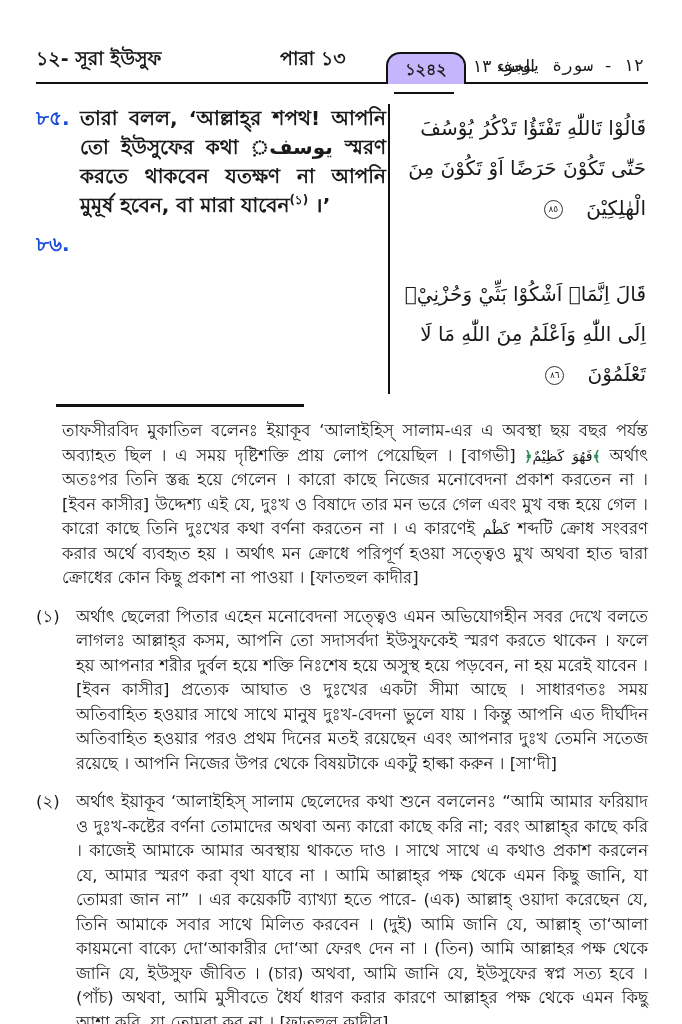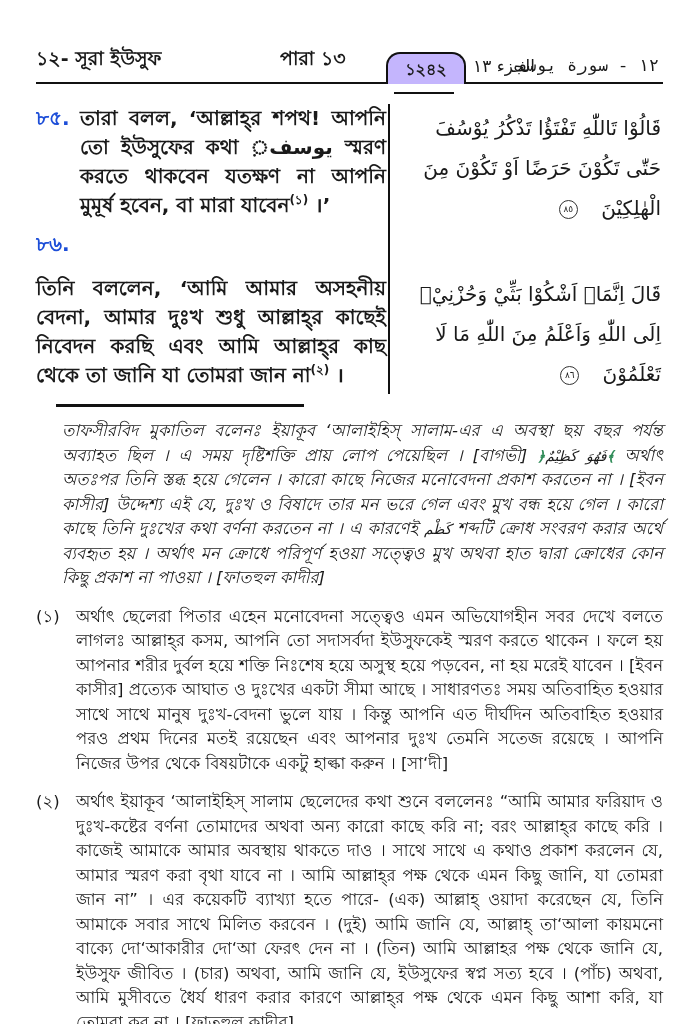--- a/index.html
+++ b/index.html
@@ -7,21 +7,21 @@
     width:682px;height:1024px;
     font-family:"DejaVu Sans","Liberation Sans",sans-serif;
     color:#1a1a1a;
     -webkit-font-smoothing:antialiased;
   }
   .page{
     position:relative;
     width:682px;height:1024px;
     background:#ffffff;
     box-sizing:border-box;
-    padding:36px 19px 0 36px;
+    padding:36px 34px 0 36px;
     overflow:hidden;
   }
 
   
   .header{
     position:relative;
     height:46px;
     border-bottom:2px solid #111;
   }
   .hdr-left{
@@ -119,21 +119,20 @@
     border-top:3px solid #111;
     margin:10px 0 12px 20px;
   }
 
   
   .tafsir-intro{
     margin-left:26px;
     font-size:16.5px;
     line-height:24.5px;
     text-align:justify;
-    font-style:italic;
   }
   .inline-ar{
     font-size:14px;
     white-space:nowrap;
   }
   .orn-bracket{color:#2e8b57;font-weight:bold;}
 
   .footnote{
     display:flex;
     margin-top:14px;
@@ -168,21 +167,20 @@
 
   <div class="verses">
 
     <div class="bn-col">
       <div class="bn-verse">
         <span class="v-num">৮৫.</span>
         <span class="v-text"><span>তারা বলল, ‘আল্লাহ্‌র শপথ! আপনি তো ইউসুফের কথা يوسف় স্মরণ করতে থাকবেন যতক্ষণ না আপনি মুমূর্ষ হবেন, বা মারা যাবেন</span><span class="fn-ref">(১)</span><span> ।’</span></span>
       </div>
       <div class="bn-verse second">
         <span class="v-num">৮৬.</span>
-        <span class="v-text"><span>তিনি বললেন, ‘আমি আমার অসহনীয় বেদনা, আমার দুঃখ শুধু আল্লাহ্‌র কাছেই নিবেদন করছি এবং আমি আল্লাহ্‌র কাছ থেকে তা জানি যা তোমরা জান না</span><span class="fn-ref">(২)</span><span> ।</span></span>
       </div>
     </div>
 
     <div class="v-divider"></div>
 
     <div class="ar-col">
       <div class="ar-verse"><span>قَالُوْا تَاللّٰهِ تَفْتَؤُا تَذْكُرُ يُوْسُفَ حَتّٰى تَكُوْنَ حَرَضًا اَوْ تَكُوْنَ مِنَ الْهٰلِكِيْنَ</span> <span class="ayah-mark">٨٥</span></div>
       <div class="ar-verse second"><span>قَالَ اِنَّمَاۤ اَشْكُوْا بَثِّيْ وَحُزْنِيْۤ اِلَى اللّٰهِ وَاَعْلَمُ مِنَ اللّٰهِ مَا لَا تَعْلَمُوْنَ</span> <span class="ayah-mark">٨٦</span></div>
     </div>
 

